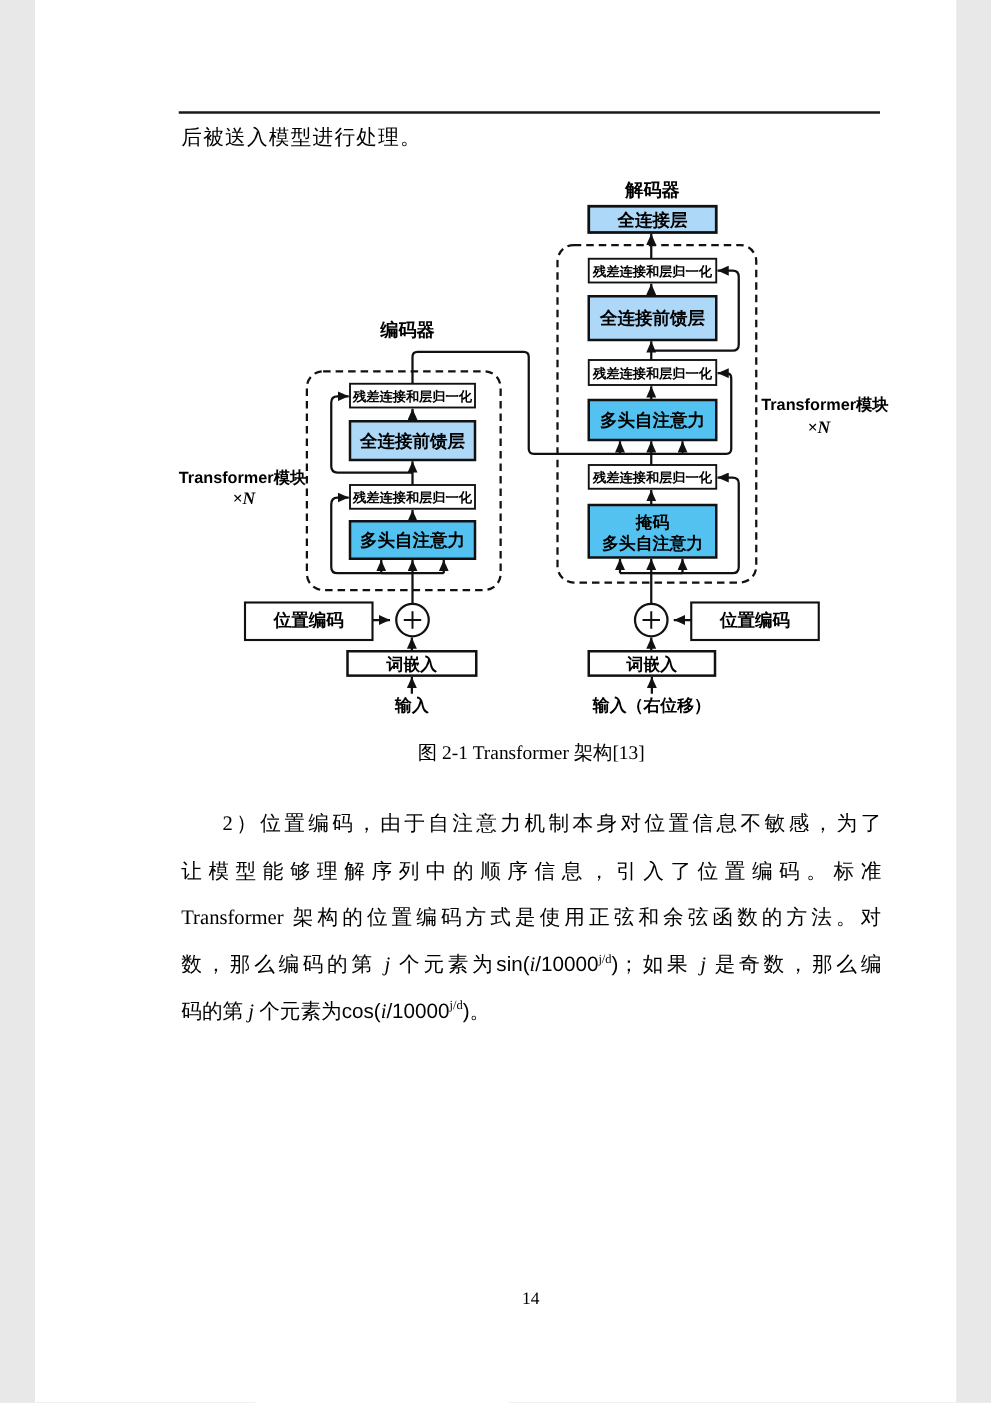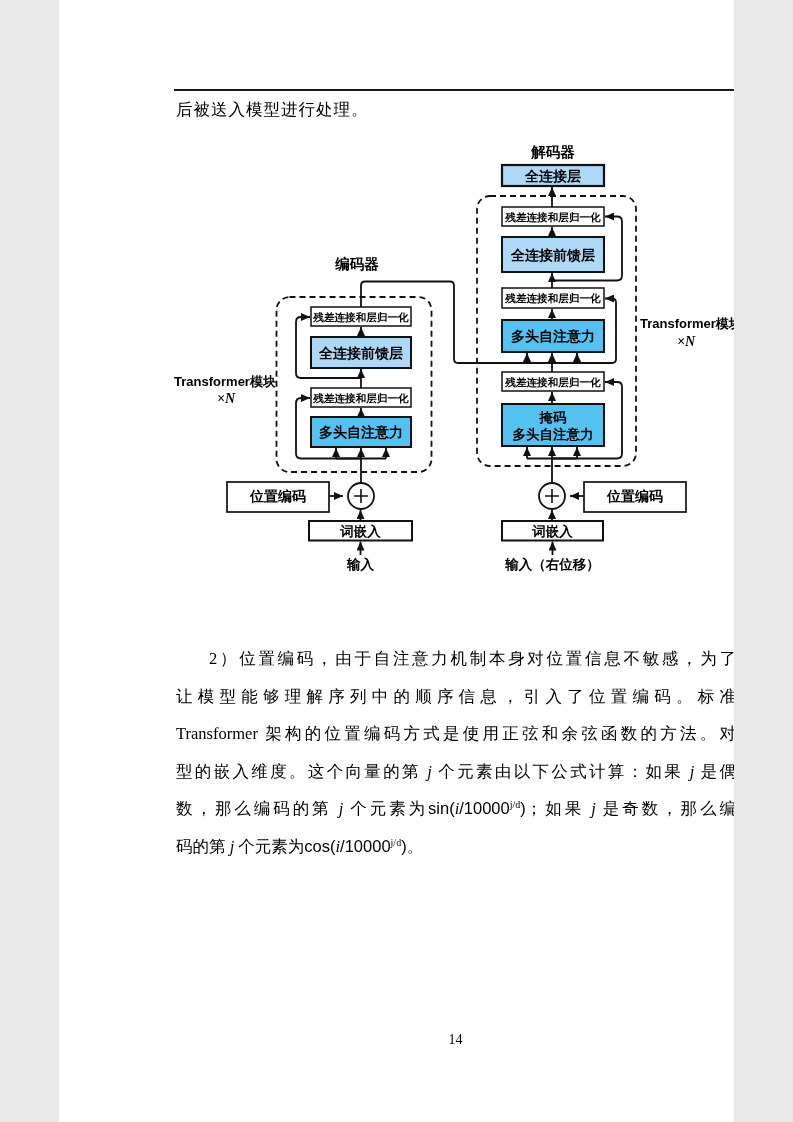--- a/index.html
+++ b/index.html
@@ -1,17 +1,17 @@
 <!DOCTYPE html>
 <html><head>
 <meta charset="utf-8">
 <style>
   html,body{margin:0;padding:0;background:#e8e8e8;}
   .page{
-    position:relative;width:675px;height:1122px;margin:0 auto;
+    position:relative;width:737px;height:1122px;margin:0 auto;
     background:#ffffff;overflow:hidden;
     font-family:"Liberation Serif","DejaVu Serif",serif;color:#000;
   }
   .header-rule{position:absolute;left:115px;top:89px;width:561px;height:2px;background:#1a1a1a;}
   .top-text{position:absolute;left:117px;top:99px;width:560px;font-size:16.5px;letter-spacing:1px;}
   .diagram{position:absolute;left:0;top:135px;}
   .diagram text{font-family:"Liberation Sans","DejaVu Sans",sans-serif;font-weight:700;fill:#000;}
   .diagram .t-res{font-size:10.6px;}
   .diagram .t-big{font-size:14px;}
   .diagram .t-mid{font-size:13.5px;}
@@ -179,25 +179,25 @@
         <g>
           <rect class="boxline" x="443" y="386" width="101" height="19.5" stroke-width="2"></rect>
           <text class="t-mid" x="493.5" y="401" text-anchor="middle">词嵌入</text>
         </g>
         <path class="flow" d="M493.5 420 V406.5" marker-end="url(#arr)"></path>
         <text class="t-mid" x="493.5" y="434" text-anchor="middle">输入（右位移）</text>
       </g>
     </g>
   </svg>
 
+  <div class="caption">图 2-1 Transformer 架构[13]</div>
 
   <div class="para">
     <div class="line first"><span>2）位置编码，由于自注意力机制本身对位置信息不敏感，为了</span></div>
     <div class="line"><span>让模型能够理解序列中的顺序信息，引入了位置编码。标准</span></div>
     <div class="line"><span>Transformer 架构的位置编码方式是使用正弦和余弦函数的方法。对</span></div>
-    <div class="line"><span>型的嵌入维度。这个向量的第 </span><span class="i">j</span><span> 个元素由以下公式计算：如果 </span><span class="i">j</span><span> 是偶</span></div>
     <div class="line"><span>数，那么编码的第 </span><span class="i">j</span><span> 个元素为</span><span class="f">sin(</span><span class="i">i</span><span class="f">/10000</span><sup>j/d</sup><span class="f">)</span><span>；如果 </span><span class="i">j</span><span> 是奇数，那么编</span></div>
     <div class="line last"><span>码的第 </span><span class="i">j</span><span> 个元素为</span><span class="f">cos(</span><span class="i">i</span><span class="f">/10000</span><sup>j/d</sup><span class="f">)</span><span>。</span></div>
   </div>
 
   <div class="page-number">14</div>
 
 </div>
 
 </body></html>

